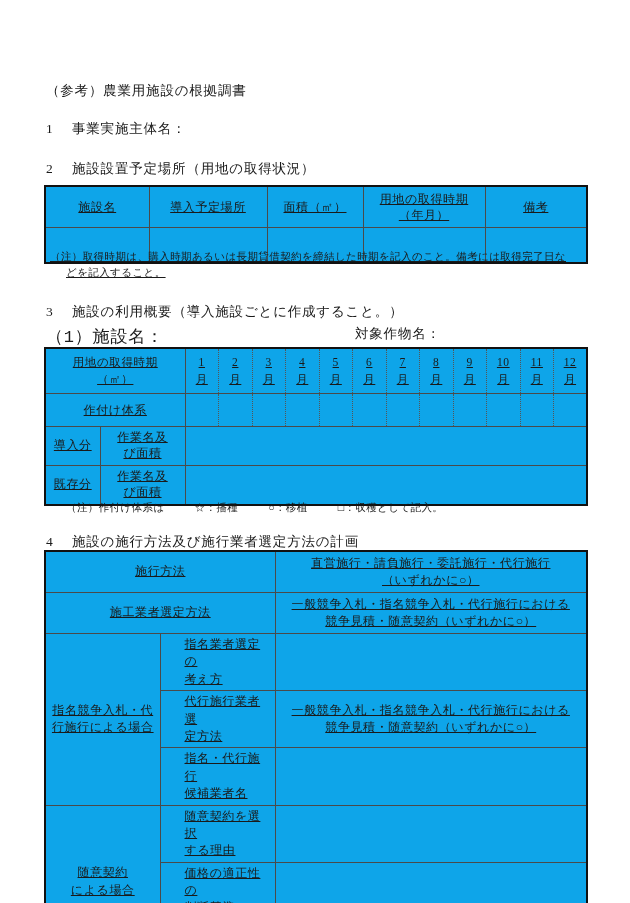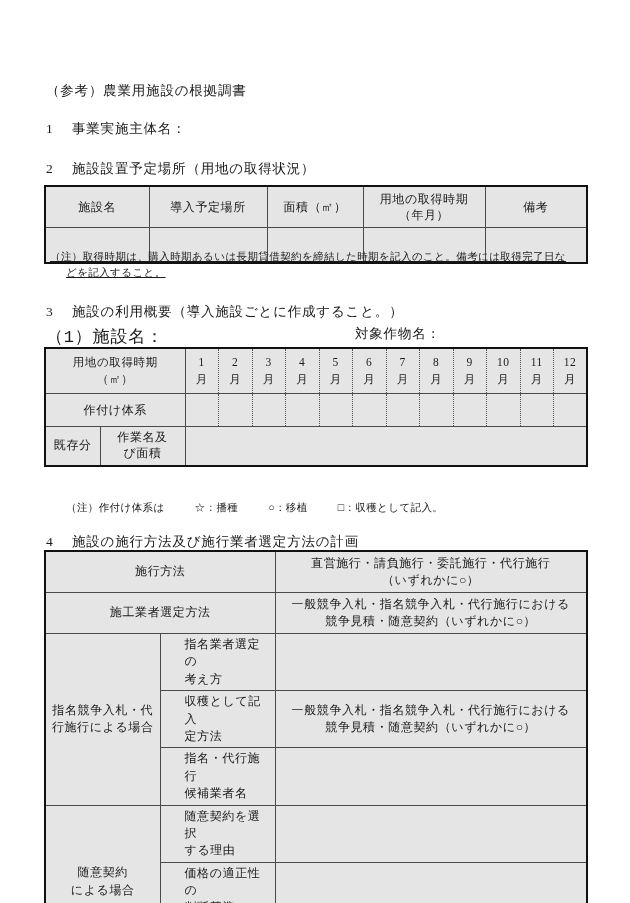--- a/index.html
+++ b/index.html
@@ -65,21 +65,22 @@
   .note2 { left: 66px; top: 500px; }
   .note2 .gap2 { display: inline-block; width: 30px; }
 
   
   table.frm {
     position: absolute;
     border-collapse: collapse;
     table-layout: fixed;
     font-size: 12px;
     letter-spacing: 0.6px;
-    background: #e5e5e5;
+    background: #0ea5e9;
+    text-decoration: underline;
   }
   table.frm td {
     border: 1px solid #4a4a4a;
     text-align: center;
     vertical-align: middle;
     padding: 2px 3px;
     line-height: 1.35;
   }
   table.frm.thick {
     border: 2px solid #111;
@@ -271,20 +272,28 @@
         <td class="mcell"></td>
         <td class="mcell"></td>
         <td class="mcell"></td>
         <td class="mcell"></td>
         <td class="mcell"></td>
         <td class="mcell"></td>
         <td class="mcell"></td>
         <td class="mcell solidR"></td>
       </tr>
       <tr>
+        <td class="sublbl solidL">導入分</td>
+        <td class="sublbl">
+          <span class="two-line">作業名及</span>
+          <span class="two-line">び面積</span>
+        </td>
+        <td colspan="12" class="open solidL solidR"></td>
+      </tr>
+      <tr>
         <td class="sublbl solidL">既存分</td>
         <td class="sublbl">
           <span class="two-line">作業名及</span>
           <span class="two-line">び面積</span>
         </td>
         <td colspan="12" class="open solidL solidR"></td>
       </tr>
     </tbody>
   </table>
 
@@ -327,21 +336,21 @@
           <span class="two-line">指名業者選定の</span>
           <span class="two-line">考え方</span>
         </td>
         <td class="val">
           <span class="two-line"></span>
           <span class="two-line"></span>
         </td>
       </tr>
       <tr class="r3">
         <td class="sub">
-          <span class="two-line">収穫として記入</span>
+          <span class="two-line">代行施行業者選</span>
           <span class="two-line">定方法</span>
         </td>
         <td class="val">
           <span class="two-line">一般競争入札・指名競争入札・代行施行における</span>
           <span class="two-line">競争見積・随意契約（いずれかに○）</span>
         </td>
       </tr>
       <tr class="r3">
         <td class="sub">
           <span class="two-line">指名・代行施行</span>

